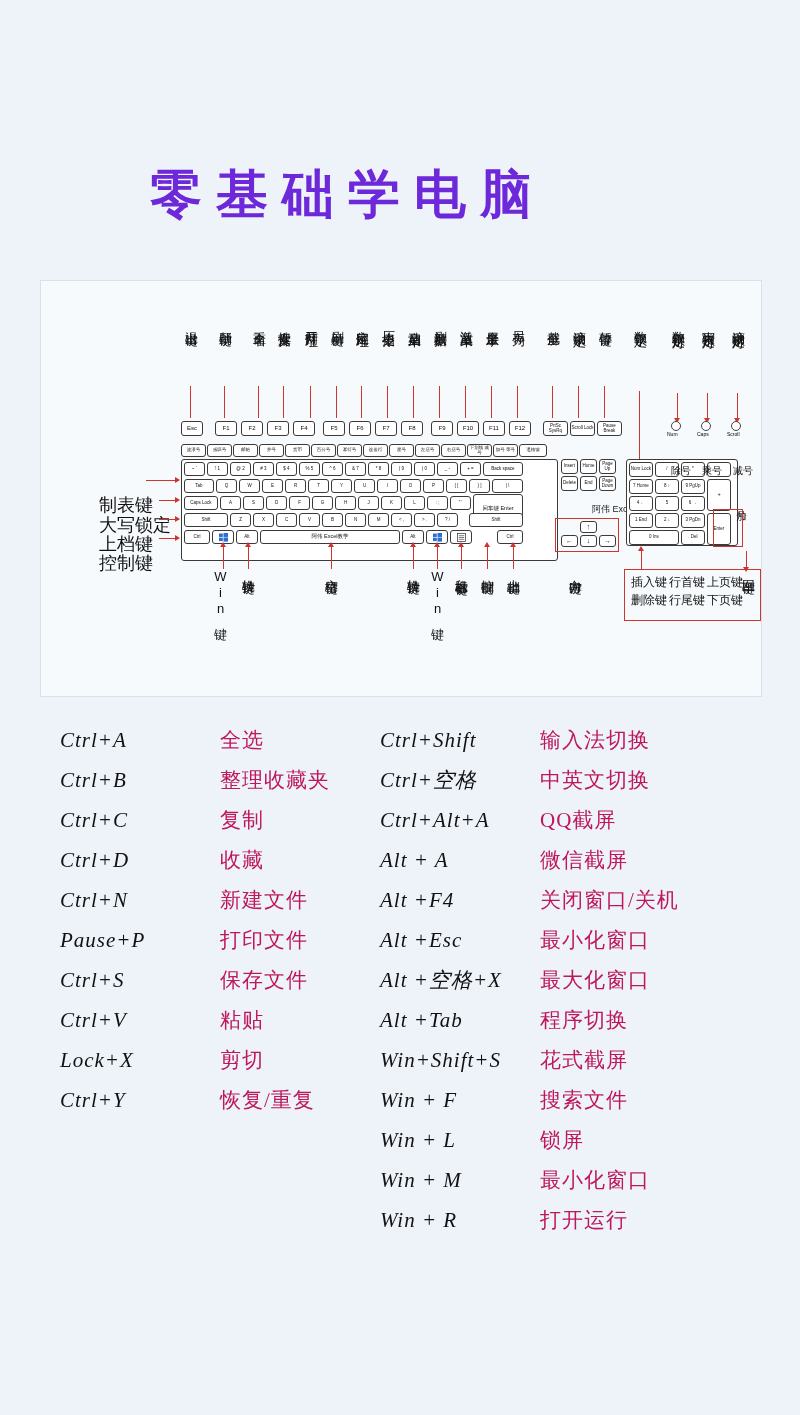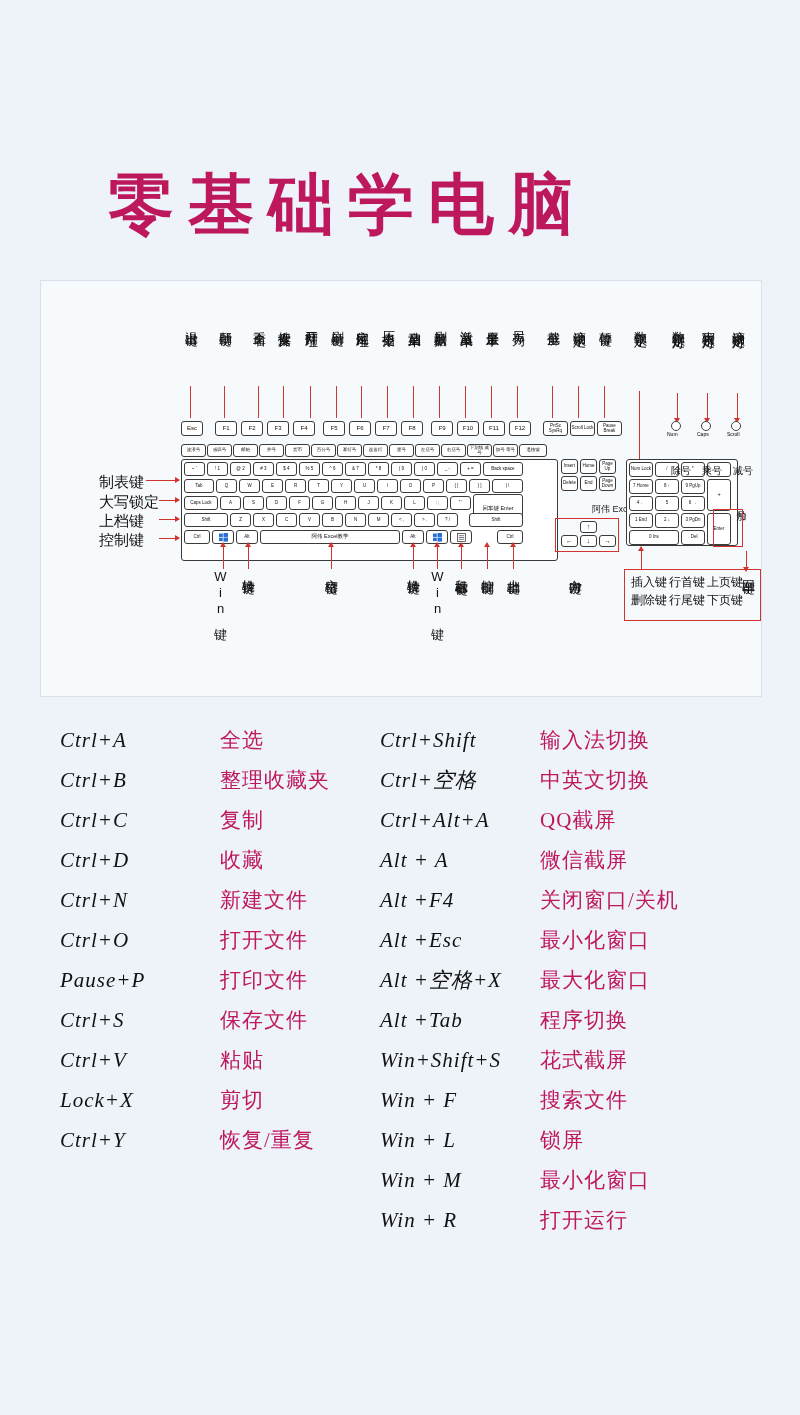--- a/index.html
+++ b/index.html
@@ -8,23 +8,23 @@
     background:#eef3fa;
     font-family:"Liberation Sans","DejaVu Sans",sans-serif;
     overflow:hidden;
     position:relative;
   }
   
   .title{
     position:absolute;left:0;top:160px;width:696px;
     text-align:center;
     font-family:"Liberation Serif","DejaVu Serif",serif;
-    font-size:66px;
+    font-size:52px;
     letter-spacing:14px;
-    color:#be185d;
+    color:#6d28d9;
     font-weight:bold;
   }
   
   .kb-card{
     position:absolute;left:40px;top:280px;width:720px;height:415px;
     background:#f7fafd;
     border:1px solid #d7e1ec;
   }
   .kb-card .inner{position:absolute;inset:0;}
 
@@ -62,21 +62,21 @@
     line-height:1.05;
     box-sizing:border-box;
     overflow:hidden;
   }
   .key.tiny{font-size:4.5px;}
   .key.cn{font-size:5.5px;}
   .kb-block{position:absolute;}
 
   
   .sidelabel{
-    position:absolute;font-size:15px;color:#111;white-space:nowrap;
+    position:absolute;font-size:18px;color:#111;white-space:nowrap;margin-top:20px;
   }
   .arrow-r{
     position:absolute;height:1px;background:#d0342c;
   }
   .arrow-r:after{
     content:"";position:absolute;right:-1px;top:-3px;
     border-left:5px solid #d0342c;
     border-top:3.5px solid transparent;
     border-bottom:3.5px solid transparent;
   }
@@ -444,24 +444,20 @@
       </div>
     <div class="sc-row">
         <span class="sc-key">Ctrl+D</span>
         <span class="sc-val">收藏</span>
       </div>
     <div class="sc-row">
         <span class="sc-key">Ctrl+N</span>
         <span class="sc-val">新建文件</span>
       </div>
     <div class="sc-row">
-        <span class="sc-key">Ctrl+O</span>
-        <span class="sc-val">打开文件</span>
-      </div>
-    <div class="sc-row">
         <span class="sc-key">Pause+P</span>
         <span class="sc-val">打印文件</span>
       </div>
     <div class="sc-row">
         <span class="sc-key">Ctrl+S</span>
         <span class="sc-val">保存文件</span>
       </div>
     <div class="sc-row">
         <span class="sc-key">Ctrl+V</span>
         <span class="sc-val">粘贴</span>

